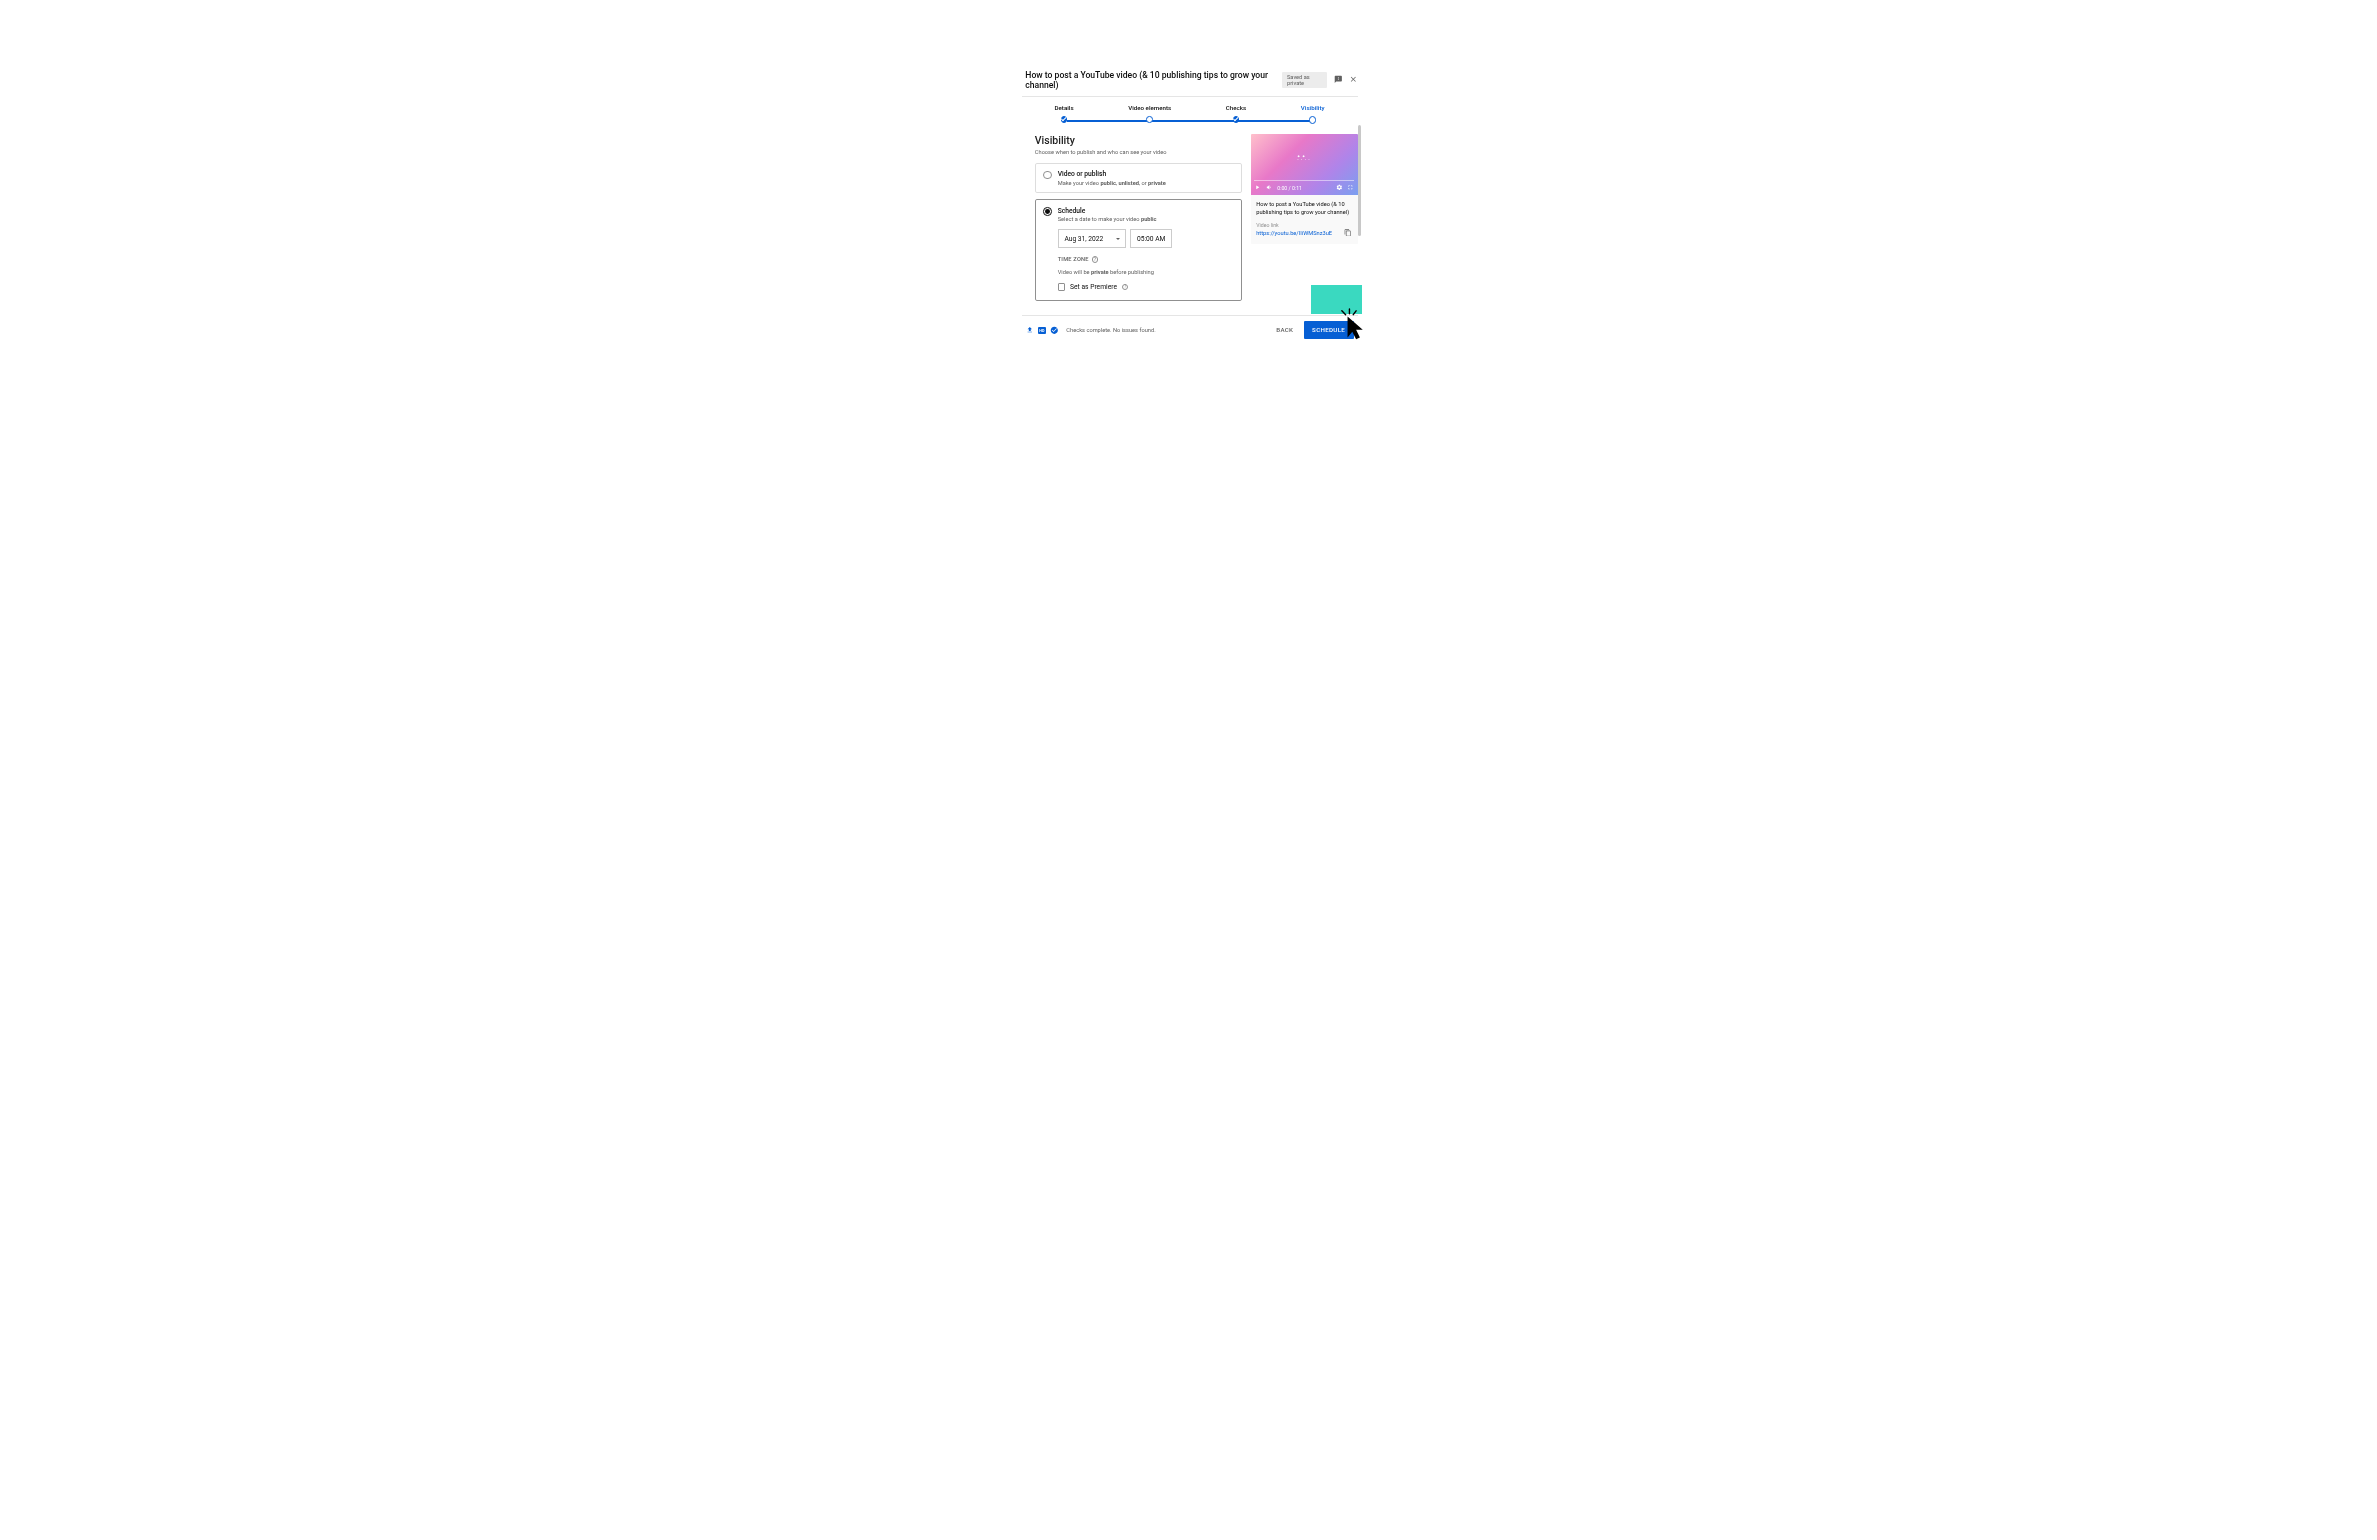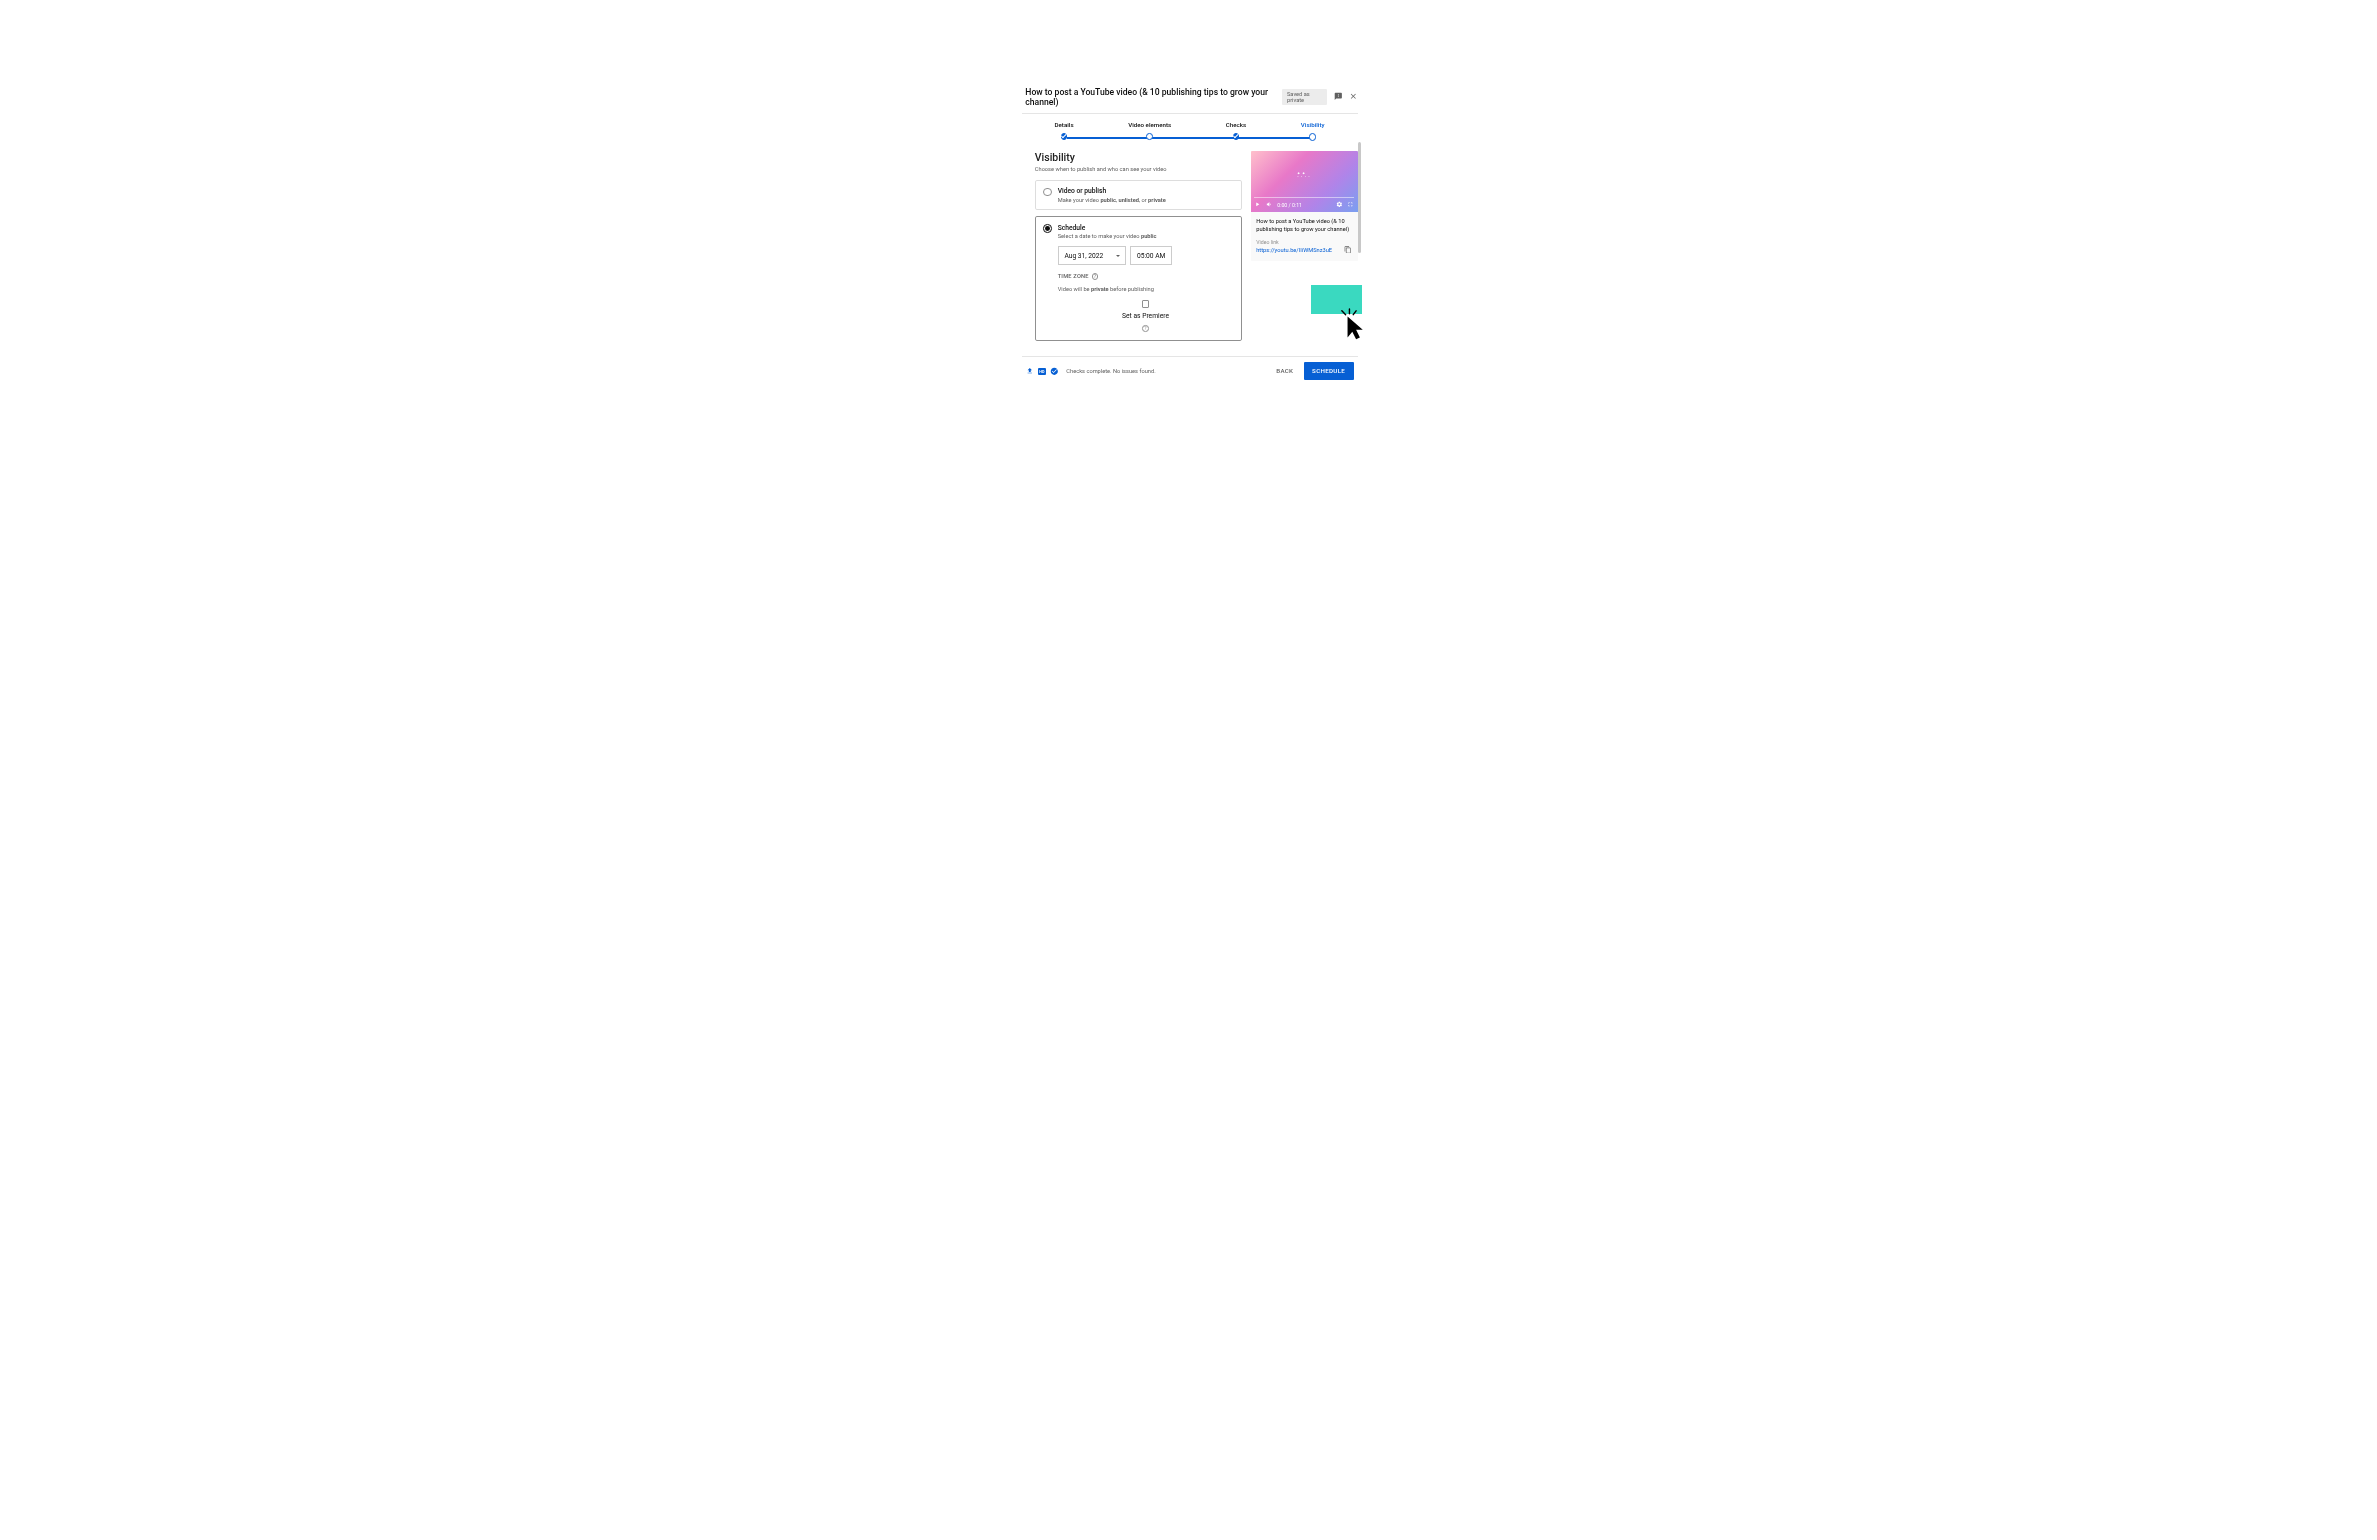--- a/index.html
+++ b/index.html
@@ -1,18 +1,18 @@
 <!DOCTYPE html>
 <html style="font-size:7.6px"><head>
 <meta charset="utf-8">
 <style>
   * { box-sizing: border-box; margin: 0; padding: 0; }
   body { font-family: Roboto, Arial, sans-serif; background: #fff; color: #0d0d0d; }
   .canvas { width: 692px; height: 388px; position: relative; margin: 0 auto; }
-  .dialog { position: absolute; left: 179px; top: 83px; width: 336px; background: #fff; }
+  .dialog { position: absolute; left: 179px; top: 66px; width: 336px; background: #fff; }
   .dialog-header { display: flex; align-items: center; justify-content: space-between; padding: 3.8px 0 6.7px 3.8px; border-bottom: 0.5px solid #e5e5e5; }
   .title { font-size: 8.6px; font-weight: 500; color: #0d0d0d; }
   .hdr-right { display: flex; align-items: center; gap: 6.7px; }
   .saved-badge { background: #ececec; color: #606060; font-size: 5.7px; padding: 1.9px 4.8px; border-radius: 1px; }
   .feedback-icon, .close-icon { color: #606060; cursor: pointer; }
   .close-svg { width: 8.6px; height: 8.6px; }
   .stepper { display: flex; justify-content: space-between; align-items: flex-start; padding: 6.7px 33px 1px 33px; position: relative; }
   .stepper-line { position: absolute; top: 23px; left: 45px; right: 45px; height: 1.2px; background: #065fd4; z-index: 0; }
   .step { display: flex; flex-direction: column; align-items: center; gap: 3.8px; z-index: 1; font-size: 6.2px; font-weight: 500; color: #0d0d0d; }
   .step.active .step-label { color: #065fd4; }
@@ -32,21 +32,21 @@
   .radio.selected::after { content: ''; width: 4.8px; height: 4.8px; background: #0d0d0d; border-radius: 50%; }
   .radio-title { font-size: 6.7px; font-weight: 500; color: #0d0d0d; }
   .radio-sub { font-size: 5.7px; color: #606060; margin-top: 1.4px; }
   .radio-sub b { font-weight: 700; }
   .pickers { display: flex; gap: 3.8px; margin: 6.7px 0 0 14.3px; }
   .picker { border: 0.5px solid #ccc; border-radius: 0; padding: 4.8px 5.7px; font-size: 6.7px; color: #0d0d0d; display: flex; align-items: center; gap: 12.4px; cursor: pointer; }
   .chev { width: 0; height: 0; border-left: 2.4px solid transparent; border-right: 2.4px solid transparent; border-top: 2.4px solid #606060; }
   .tz-row { display: flex; align-items: center; gap: 2.9px; margin: 7.6px 0 0 14.3px; font-size: 5.7px; font-weight: 500; color: #606060; letter-spacing: 0.2px; }
   .help-icon { width: 6.7px; height: 6.7px; border: 0.6px solid #909090; border-radius: 50%; display: inline-flex; align-items: center; justify-content: center; font-size: 4.8px; color: #909090; }
   .note { font-size: 5.7px; color: #606060; margin: 6.7px 0 0 14.3px; }
-  .premiere-row { display: flex; align-items: center; gap: 4.8px; margin: 7.6px 0 1.9px 14.3px; font-size: 6.7px; color: #0d0d0d; flex-direction: column; }
+  .premiere-row { display: flex; align-items: center; gap: 4.8px; margin: 7.6px 0 1.9px 14.3px; font-size: 6.7px; color: #0d0d0d; }
   .checkbox { width: 7.6px; height: 7.6px; border: 1px solid #909090; border-radius: 1px; }
   .right { width: 107px; background: #f9f9f9; border-radius: 1px; overflow: hidden; align-self: flex-start; }
   .preview { width: 107px; height: 61px; background: linear-gradient(135deg, #ffc0cb 0%, #e878c8 35%, #b084e9 70%, #7a9ff0 100%); position: relative; }
   .preview .loading { position: absolute; top:40%; left:50%; transform:translate(-50%,-50%); color:#fff; font-size:2.9px; letter-spacing:1px; }
   .controls { position: absolute; left: 0; right: 0; bottom: 0; padding: 2.9px 3.8px; display: flex; align-items: center; gap: 4.8px; color: #fff; font-size: 5.2px; }
   .controls .bar { position: absolute; top: -1.9px; left: 3.8px; right: 3.8px; height: 1.4px; background: rgba(255,255,255,0.5); }
   .controls svg { fill: #fff; }
   .spacer { flex: 1; }
   .meta { padding: 5.7px 5.7px 6.7px 5.7px; font-size: 5.7px; color: #606060; }
   .meta-title { color: #0d0d0d; margin-bottom: 4.8px; line-height: 1.4; }

